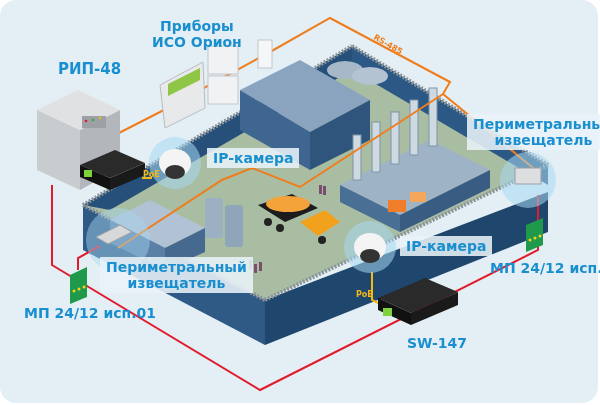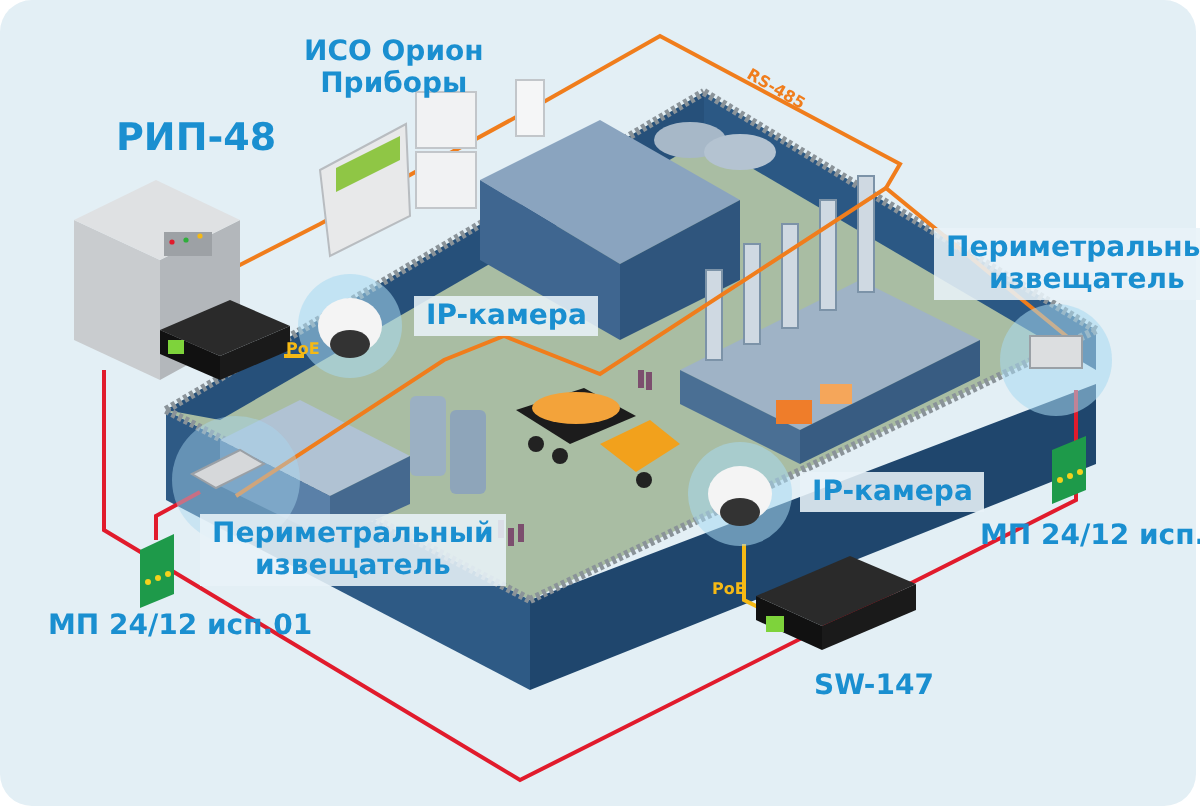--- a/index.html
+++ b/index.html
@@ -1,21 +1,21 @@
 <!DOCTYPE html>
 <html><head>
 <meta charset="utf-8">
 <style>
   html, body { margin:0; padding:0; background:#ffffff; }
   body { width:600px; height:405px; overflow:hidden; font-family:"DejaVu Sans", sans-serif; }
   #stage { position:relative; width:600px; height:405px; }
   #bg { position:absolute; left:0; top:0; width:598px; height:403px; background:#e3eff5; border-radius:16px; }
   svg#scene { position:absolute; left:0; top:0; }
   .lbl { position:absolute; color:#1a8fd0; font-weight:bold; font-size:14px; line-height:16px; white-space:nowrap; text-align:center; }
-  .lbl.big { font-size:19px; line-height:22px; }
+  .lbl.big { font-size:15px; line-height:22px; }
   .lbl.boxed { background:rgba(232,242,248,0.88); padding:2px 6px; }
   .small-lbl { position:absolute; font-size:8px; font-weight:bold; white-space:nowrap; }
 </style>
 </head>
 <body>
 
 <div id="stage">
   <div id="bg"></div>
 
   <svg id="scene" width="600" height="405" viewBox="0 0 600 405">
@@ -160,22 +160,22 @@
       <polygon points="378,298 425,278 458,292 411,313" fill="#2a2a2a"></polygon>
       <polygon points="378,298 411,313 411,325 378,310" fill="#111"></polygon>
       <polygon points="411,313 458,292 458,305 411,325" fill="#1a1a1a"></polygon>
       <rect x="383" y="308" width="9" height="8" fill="#7ed33b"></rect>
     </g>
   </svg>
 
   <div class="lbl big" style="left:58px; top:58px;">РИП-48</div>
 
   <div class="lbl" style="left:152px; top:18px;">
+    <div>Приборы</div>
     <div>ИСО Орион</div>
-    <div>Приборы</div>
   </div>
 
 
   <div class="lbl boxed" style="left:207px; top:148px;">IP-камера</div>
   <div class="lbl boxed" style="left:400px; top:236px;">IP-камера</div>
 
   <div class="lbl boxed" style="left:100px; top:257px;">
     <div>Периметральный</div>
     <div>извещатель</div>
   </div>

